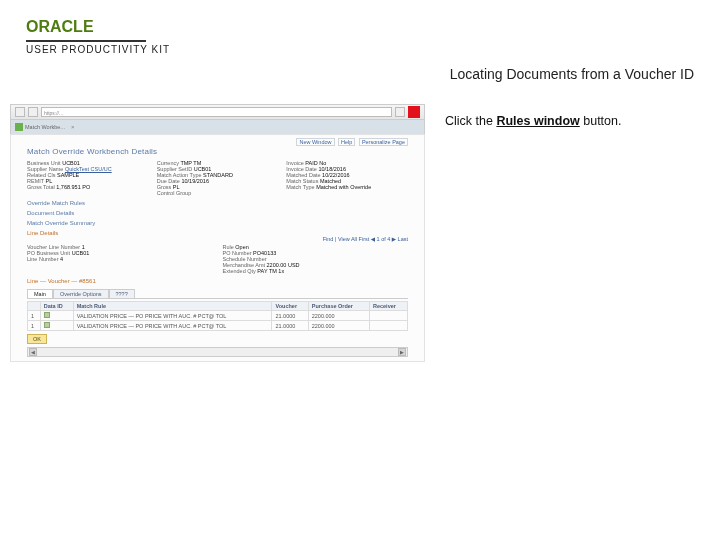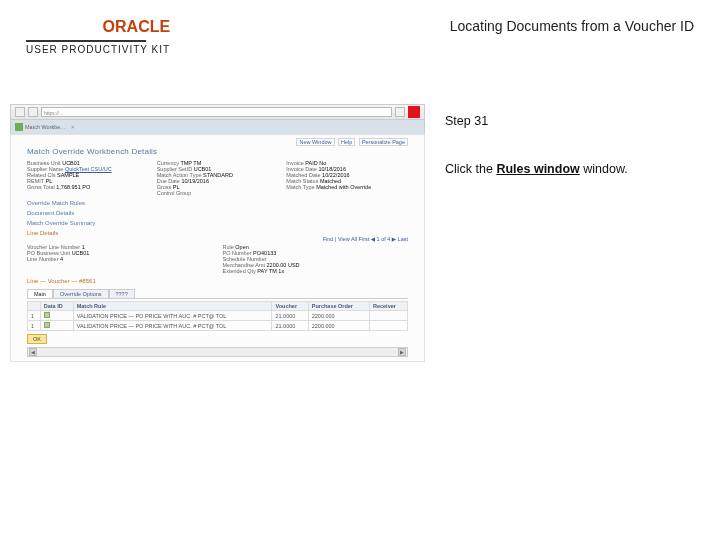--- a/index.html
+++ b/index.html
@@ -14,24 +14,24 @@
 
   
   .header {
     position: absolute; left: 0; right: 0; top: 0;
     padding: 18px 26px 10px 26px;
     display: flex;
     justify-content: space-between;
     align-items: flex-start;
   }
   .logo-block { display: flex; flex-direction: column; gap: 2px; }
-  .logo-word { font-weight: 700; font-size: 16px; color: #c2410c; letter-spacing: 0px; text-align: right; }
+  .logo-word { font-weight: 700; font-size: 16px; color: #4d7c0f; letter-spacing: 0px; }
   .logo-sub { font-size: 10px; letter-spacing: 1px; color: #222; text-transform: uppercase; }
   .logo-bar { width: 120px; height: 2px; background: #333; margin-top: 2px; }
-  .doc-title { font-size: 14px; color: #222; }
+  .doc-title { font-size: 14px; color: #222; margin-top: 48px; }
 
   
   .instr {
     position: absolute; left: 445px; top: 114px; width: 250px;
     font-size: 12.5px; color: #111;
   }
   .instr p { margin-bottom: 34px; }
   .underline { text-decoration: underline; }
 
   
@@ -138,23 +138,22 @@
 <div class="header">
   <div class="logo-block">
     <span class="logo-word">ORACLE</span>
     <span class="logo-bar"></span>
     <span class="logo-sub">USER PRODUCTIVITY KIT</span>
   </div>
   <div class="doc-title">Locating Documents from a Voucher ID</div>
 </div>
 
 <div class="instr">
-  <p>Step 31</p>
   <p>
-    <span>Click the </span><b class="underline">Rules window</b><span> window.</span>
+    <span>Click the </span><b class="underline">Rules window</b><span> button.</span>
   </p>
 </div>
 
 <div class="shot">
 
   <div class="chrome-bar">
     <div class="nav-btn"></div>
     <div class="nav-btn"></div>
     <div class="addr">https://...</div>
     <div class="nav-btn"></div>

